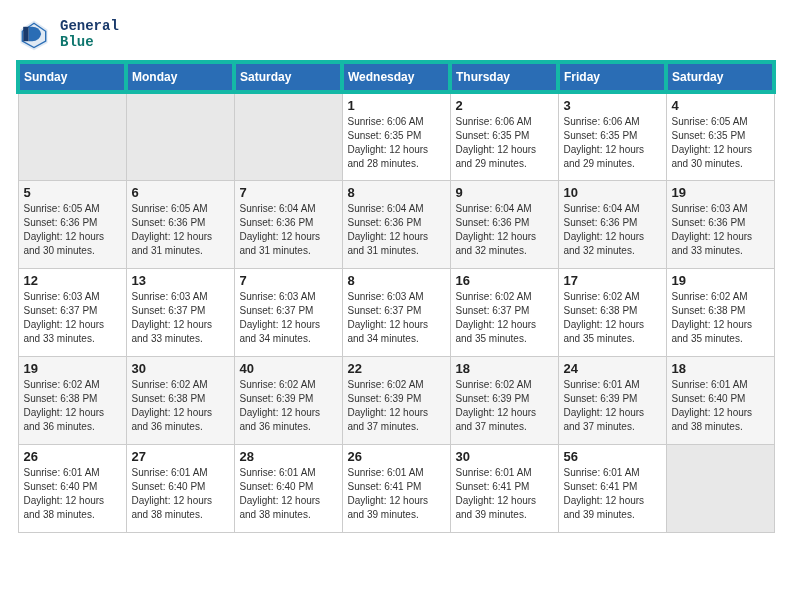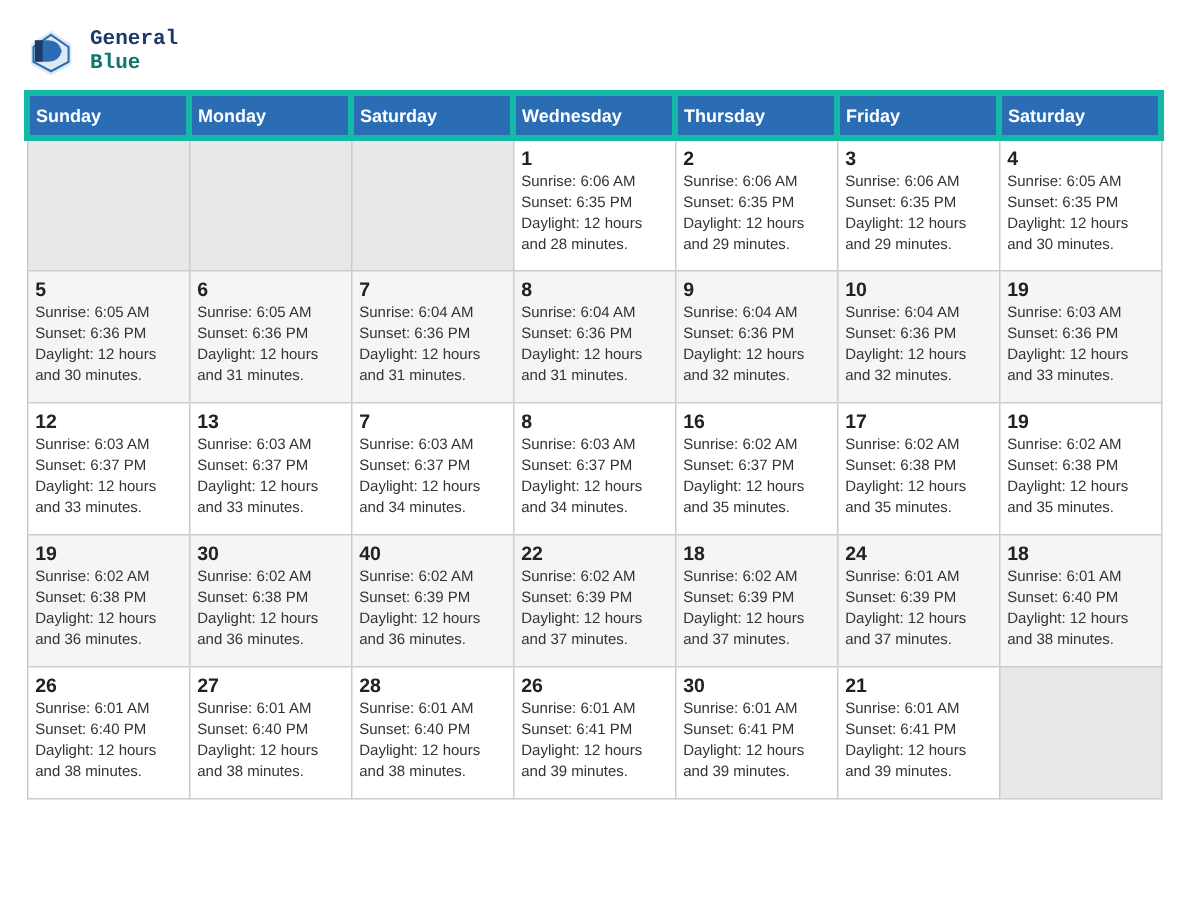--- a/index.html
+++ b/index.html
@@ -243,19 +243,19 @@
         </td>
         <td>
           <div class="day-number">26</div>
           <div class="day-info">Sunrise: 6:01 AM<br>Sunset: 6:41 PM<br>Daylight: 12 hours and 39 minutes.</div>
         </td>
         <td>
           <div class="day-number">30</div>
           <div class="day-info">Sunrise: 6:01 AM<br>Sunset: 6:41 PM<br>Daylight: 12 hours and 39 minutes.</div>
         </td>
         <td>
-          <div class="day-number">21</div>
+          <div class="day-number">56</div>
           <div class="day-info">Sunrise: 6:01 AM<br>Sunset: 6:41 PM<br>Daylight: 12 hours and 39 minutes.</div>
         </td>
         <td class="empty-cell"></td>
       </tr>
     </tbody>
 </table>
 
 </body></html>

